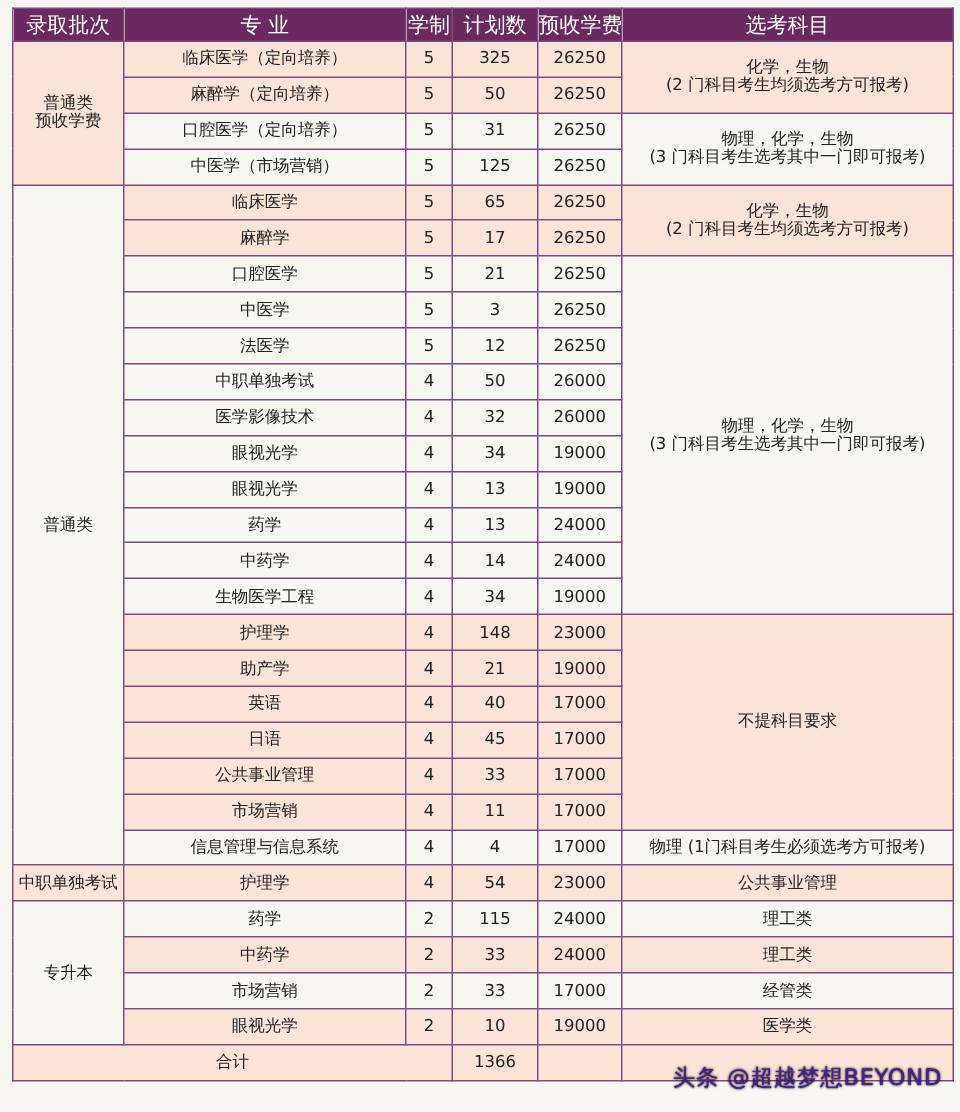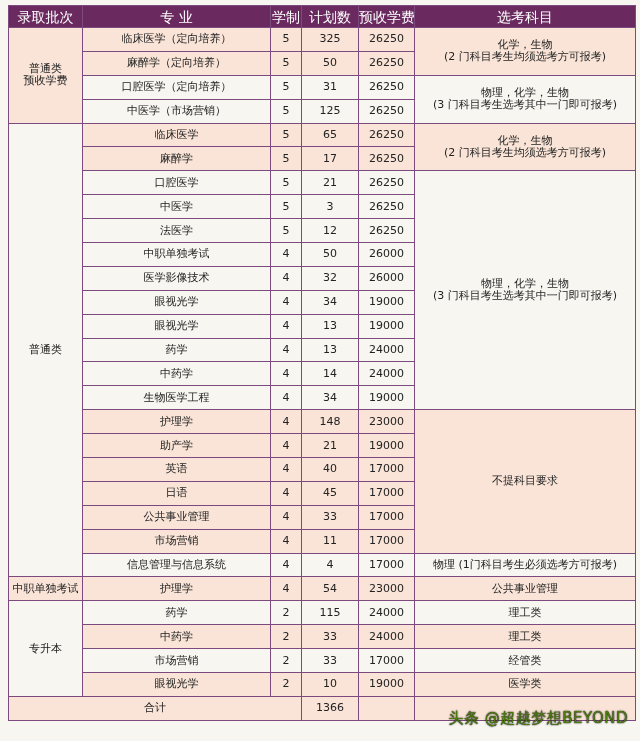--- a/index.html
+++ b/index.html
@@ -35,21 +35,21 @@
     font-weight: normal;
     font-size: 14px;
     height: 21px;
   }
   td.pink { background: #f9e4d7; }
   td.white { background: #f7f6f1; }
   .sub { display: block; }
   .watermark {
     position: absolute;
     right: 12px; top: 709px;
-    color: #4d7c0f;
+    color: #4c1d95;
     font-size: 15px;
     text-shadow: 0 0 2px rgba(0,0,0,0.8), 0 0 1px rgba(0,0,0,0.9);
     letter-spacing: 0.5px;
   }
 </style>
 </head>
 <body>
 
 <table class="plan">
   <colgroup>

